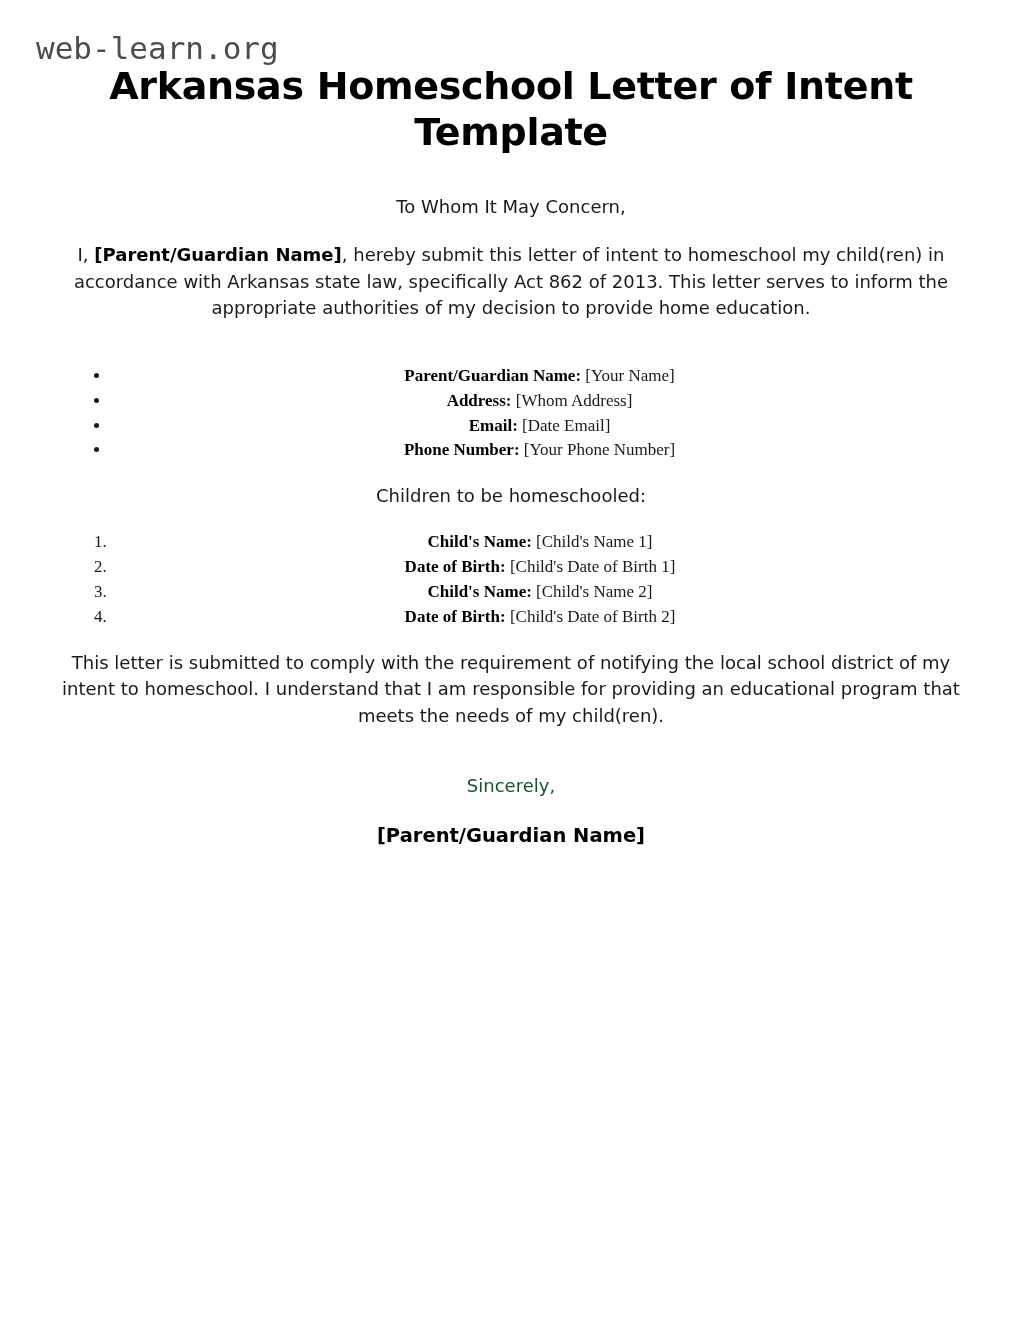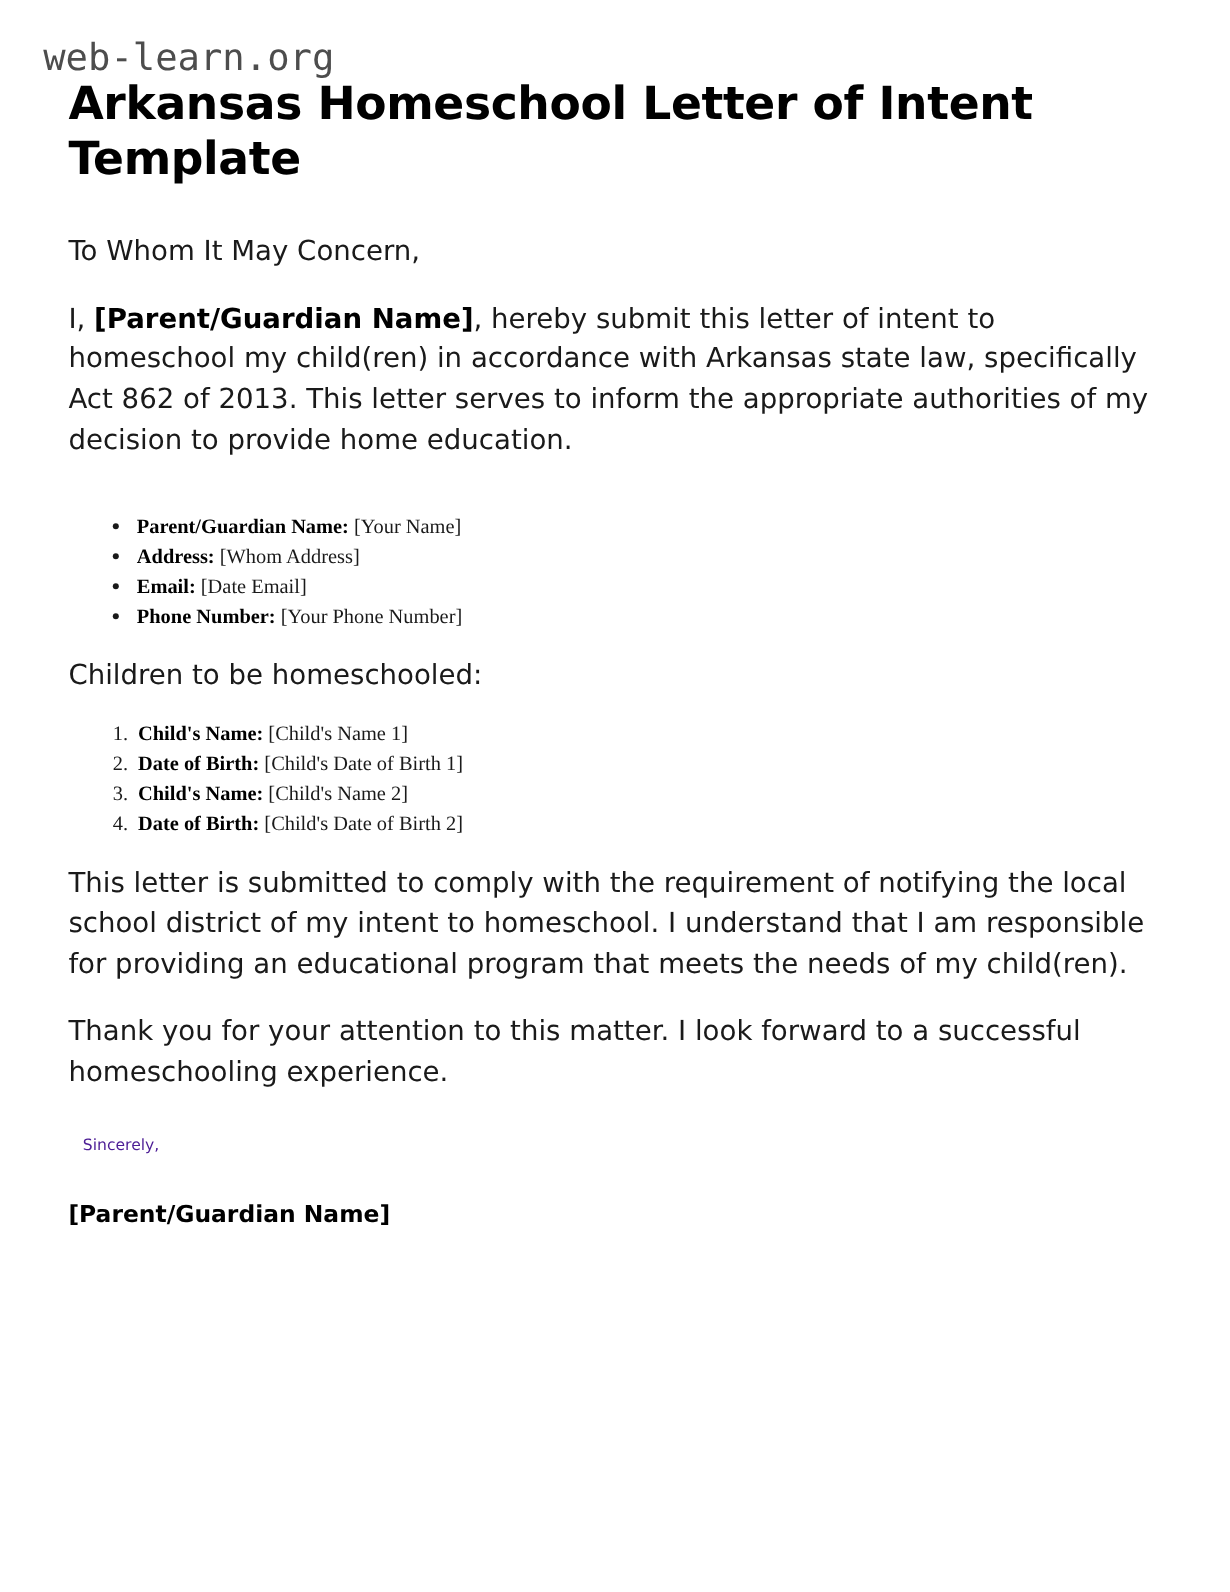--- a/index.html
+++ b/index.html
@@ -37,34 +37,35 @@
     white-space: nowrap;
   }
 
   .doc-body {
     position: absolute;
     left: 0;
     top: 0;
     width: 1025px;
     padding: 63px 60px 0 57px;
     box-sizing: border-box;
+    text-align: center;
   }
 
   h1.doc-title {
     font-size: 38px;
     font-weight: bold;
     line-height: 1.22;
     letter-spacing: -0.3px;
     color: #000000;
     margin: 0 0 0 0;
     max-width: 915px;
   }
 
   p.para {
-    font-size: 23px;
+    font-size: 18px;
     line-height: 1.47;
     color: #1a1a1a;
     margin: 0;
     max-width: 912px;
   }
 
   .sp-title-to-body { height: 38px; }
   .sp-para { height: 22px; }
   .sp-list-before { height: 20px; }
   .sp-list-after { height: 20px; }
@@ -93,24 +94,24 @@
   .b { font-weight: bold; color: #000000; }
 
   .sig-line {
     font-size: 19.5px;
     line-height: 1.47;
     font-weight: bold;
     color: #000000;
     margin: 0;
   }
   .sig-plain {
-    font-size: 13px;
+    font-size: 18px;
     line-height: 1.47;
-    color: #4c1d95;
-    margin: 12px;
+    color: #14532d;
+    margin: 0;
   }
 </style>
 </head>
 <body>
 
 <div class="page">
 
   <div class="site-logo">web-learn.org</div>
 
   <div class="doc-body">
@@ -149,21 +150,20 @@
       <li><span class="lbl">Child's Name:</span> <span class="val">[Child's Name 2]</span></li>
       <li><span class="lbl">Date of Birth:</span> <span class="val">[Child's Date of Birth 2]</span></li>
     </ol>
 
     <div class="sp-list-after"></div>
 
     <p class="para">This letter is submitted to comply with the requirement of notifying the local school district of my intent to homeschool. I understand that I am responsible for providing an educational program that meets the needs of my child(ren).</p>
 
     <div class="sp-para"></div>
 
-    <p class="para">Thank you for your attention to this matter. I look forward to a successful homeschooling experience.</p>
 
     <div class="sp-para"></div>
 
     <p class="sig-plain">Sincerely,</p>
 
     <div class="sp-para"></div>
 
     <p class="sig-line">[Parent/Guardian Name]</p>
 
     <div class="sp-para"></div>

